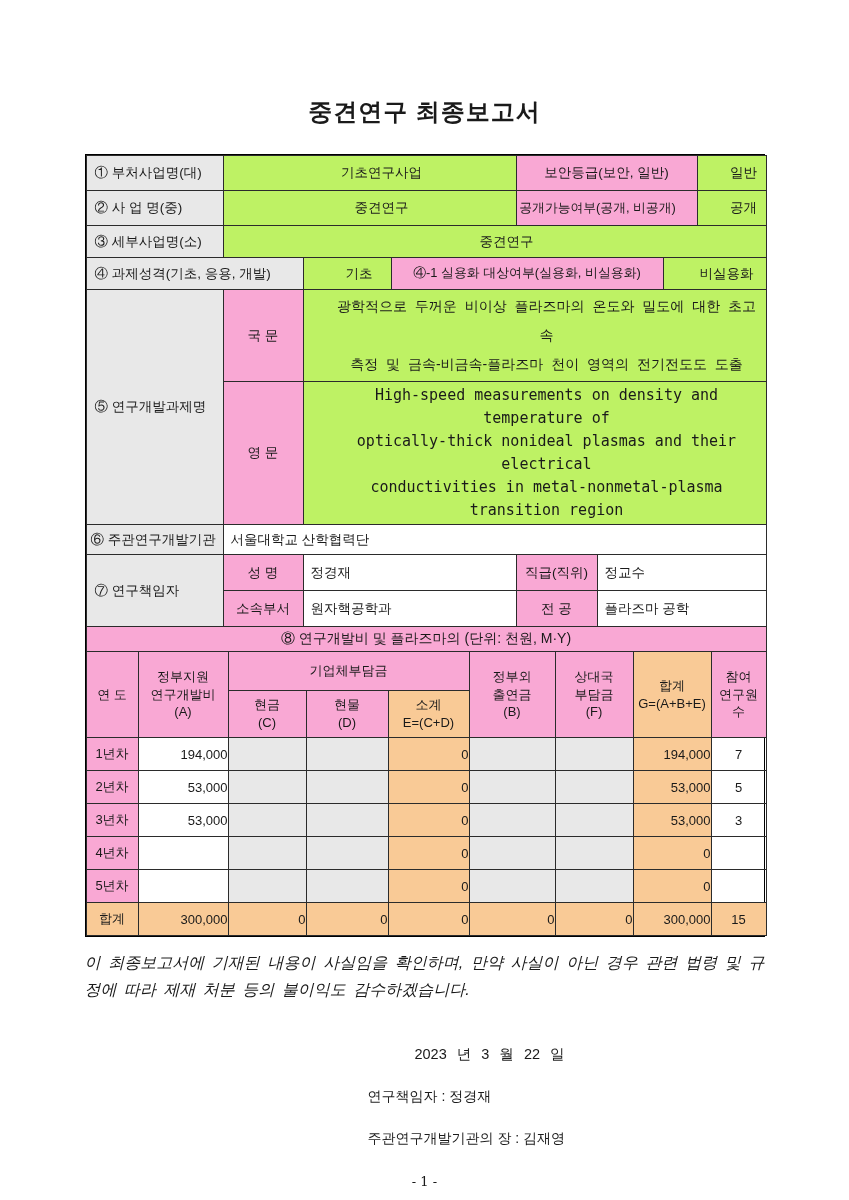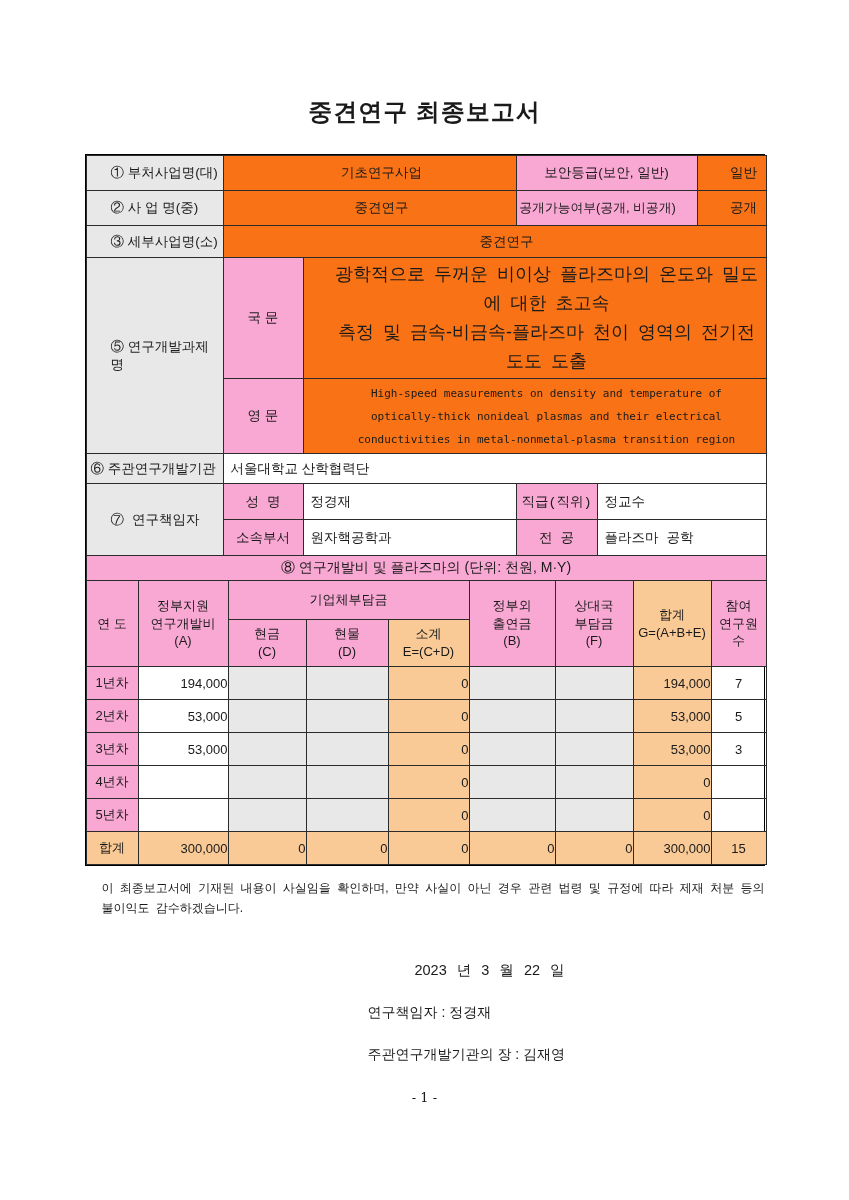--- a/index.html
+++ b/index.html
@@ -12,45 +12,46 @@
     text-align:center;font-size:24px;font-weight:bold;letter-spacing:1px;
     margin:0 0 26px 0;
   }
   .tablewrap{border:1px solid #000;}
   table{border-collapse:collapse;table-layout:fixed;width:680px;}
   .tstack + .tstack{margin-top:-1px;}
   td{
     border:1px solid #2b2b2b;font-size:13.5px;vertical-align:middle;
     padding:2px 4px;overflow:hidden;
   }
-  .lbl{background:#e8e8e8;text-align:left;padding-left:24px;}
+  .lbl{background:#e8e8e8;text-align:left;padding-left:8px;}
   .lblc{background:#f9a8d4;text-align:center;}
-  .val{text-align:center;background:#f97316;padding-left:28px;}
+  .val{text-align:center;background:#bef264;padding-left:28px;}
   .vall{text-align:left;background:#fff;padding-left:7px;}
   .orange{background:#f9ca96;}
   .gray{background:#e8e8e8;}
   .pre{white-space:pre-line;text-align:center;}
   .num{text-align:right;padding-right:0;}
   .cnt{text-align:center;}
   .h36 td{height:30px;}
   .h33 td{height:27px;}
   .h31 td{height:25px;}
-  .h37 td{height:31px;font-family:Liberation Mono, monospace;}
+  .h37 td{height:31px;}
   .h26 td{height:20px;}
   .h34 td{height:28px;}
   .h38 td{height:32px;}
-  .korcell{line-height:29px;font-size:18px;word-spacing:4px;}
+  .korcell{line-height:29px;font-size:14px;word-spacing:4px;}
   .engcell{
-    font-family:"DejaVu Sans Mono",monospace;font-size:11px;line-height:23px;
+    font-family:"DejaVu Sans Mono",monospace;font-size:15px;line-height:23px;
   }
   .budget td{font-size:13px;}
   .budget .hd{line-height:1.35;}
   .declaration{
-    font-size:12px;line-height:1.7;text-align:justify;word-spacing:3px;
-    margin:12px 0 0 17px;
+    font-size:16px;line-height:1.7;text-align:justify;word-spacing:3px;
+    margin:12px 0 0 0;
+    font-style:italic;
   }
   .sig-date{
     margin:42px 0 0 130px;text-align:center;font-size:14.5px;
     word-spacing:6px;
   }
   .sig-line{margin:24px 0 0 283px;font-size:14px;}
   .minister-row{
     border-bottom:2px solid #000;padding-bottom:14px;margin-top:10px;
   }
   .minister{
@@ -98,20 +99,36 @@
           <col style="width:543px">
         </colgroup>
       <tbody>
           <tr class="h33">
         <td class="lbl">③ 세부사업명(소)</td>
         <td class="val">중견연구</td>
       </tr>
     </tbody>
       </table>
 
+    <table class="tstack">
+      <colgroup>
+          <col style="width:217px">
+          <col style="width:88px">
+          <col style="width:272px">
+          <col style="width:103px">
+        </colgroup>
+      <tbody>
+          <tr class="h33">
+        <td class="lbl">④ 과제성격(기초, 응용, 개발)</td>
+        <td class="val">기초</td>
+        <td class="lblc" style="padding-left:2px;padding-right:2px;font-size:12.9px;">④-1 실용화 대상여부(실용화, 비실용화)</td>
+        <td class="val">비실용화</td>
+      </tr>
+    </tbody>
+      </table>
 
     <table class="tstack">
       <colgroup>
           <col style="width:137px">
           <col style="width:80px">
           <col style="width:463px">
         </colgroup>
       <tbody>
           <tr>
         <td class="lbl" rowspan="2">⑤ 연구개발과제명</td>

